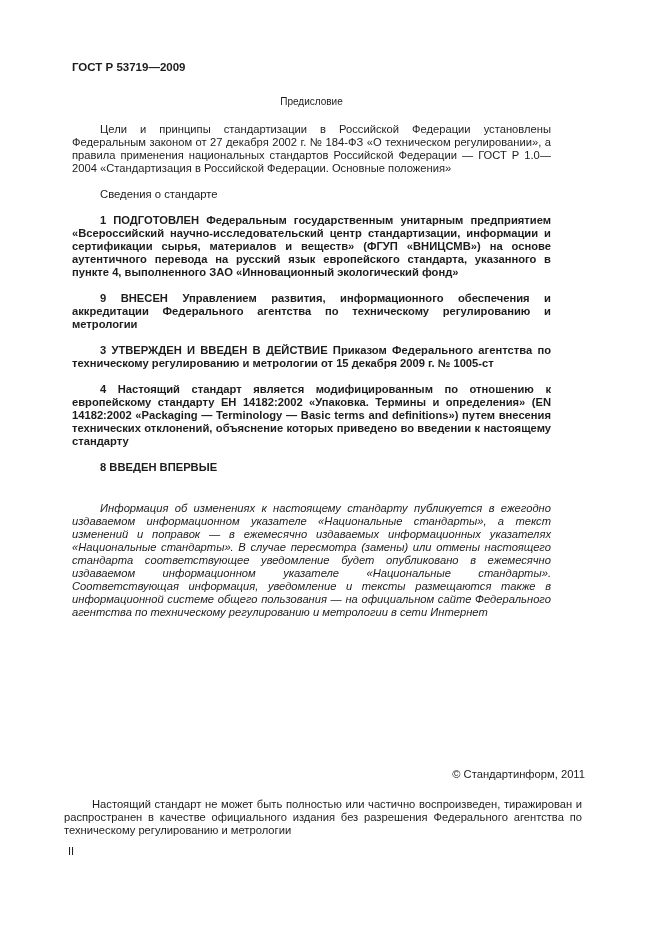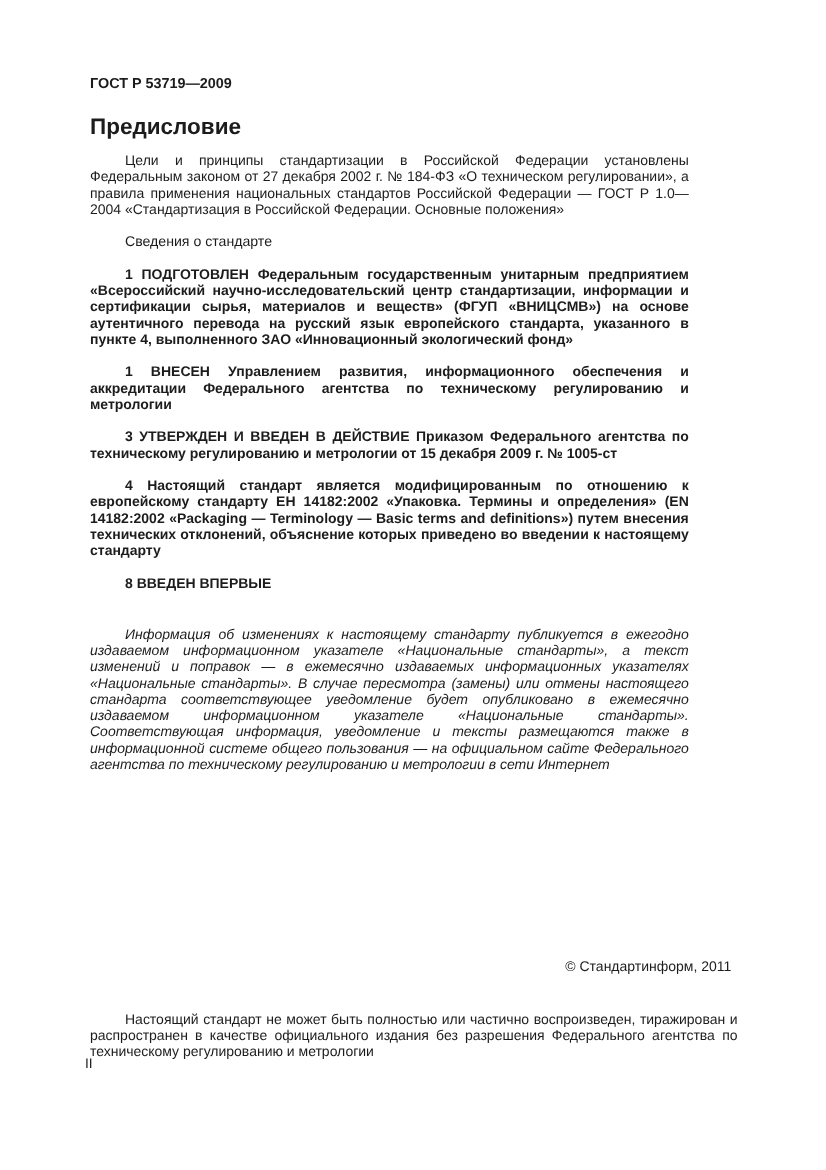--- a/index.html
+++ b/index.html
@@ -18,23 +18,23 @@
     box-sizing: border-box;
     padding: 60px 110px 0 72px;
     overflow: hidden;
   }
   .doc-code {
     font-size: 11.5px;
     font-weight: bold;
     line-height: 14px;
   }
   .title {
-    font-size: 18px;
-    font-weight: bold;
-    text-align: left;
+    font-size: 10px;
+    font-weight: normal;
+    text-align: center;
     margin: 20px 0 0 0;
     line-height: 15px;
   }
   .para {
     font-size: 11.2px;
     line-height: 13px;
     text-align: justify;
     text-indent: 28px;
     margin: 0;
   }
@@ -60,23 +60,22 @@
     position: absolute;
     top: 768px;
     right: 76px;
     font-size: 11.2px;
     line-height: 13px;
     text-align: right;
   }
   .footer-note {
     position: absolute;
     top: 798px;
-    left: 72px;
+    left: 64px;
     width: 518px;
-    margin-top: 12px;
   }
   .page-number {
     position: absolute;
     top: 845px;
     left: 68px;
     font-size: 11px;
     line-height: 13px;
   }
 </style>
 </head>
@@ -87,21 +86,21 @@
   <div class="doc-code">ГОСТ Р 53719—2009</div>
 
   <h1 class="title">Предисловие</h1>
 
   <p class="para intro">Цели и принципы стандартизации в Российской Федерации установлены Федеральным законом от 27 декабря 2002 г. № 184-ФЗ «О техническом регулировании», а правила применения национальных стандартов Российской Федерации — ГОСТ Р 1.0—2004 «Стандартизация в Российской Федерации. Основные положения»</p>
 
   <h2 class="section-heading">Сведения о стандарте</h2>
 
   <p class="para item">1  ПОДГОТОВЛЕН Федеральным государственным унитарным предприятием «Всероссийский научно-исследовательский центр стандартизации, информации и сертификации сырья, материалов и веществ» (ФГУП «ВНИЦСМВ») на основе аутентичного перевода на русский язык европейского стандарта, указанного в пункте 4, выполненного ЗАО «Инновационный экологический фонд»</p>
 
-  <p class="para item">1  ВНЕСЕН Управлением развития, информационного обеспечения и аккредитации Федерального агентства по техническому регулированию и метрологии</p>
+  <p class="para item">9  ВНЕСЕН Управлением развития, информационного обеспечения и аккредитации Федерального агентства по техническому регулированию и метрологии</p>
 
   <p class="para item">3  УТВЕРЖДЕН И ВВЕДЕН В ДЕЙСТВИЕ Приказом Федерального агентства по техническому регулированию и метрологии от 15 декабря 2009 г. № 1005-ст</p>
 
   <p class="para item">4  Настоящий стандарт является модифицированным по отношению к европейскому стандарту ЕН 14182:2002 «Упаковка. Термины и определения» (EN 14182:2002 «Packaging — Terminology — Basic terms and definitions») путем внесения технических отклонений, объяснение которых приведено во введении к настоящему стандарту</p>
 
   <p class="para item">8  ВВЕДЕН ВПЕРВЫЕ</p>
 
   <p class="para notice">Информация об изменениях к настоящему стандарту публикуется в ежегодно издаваемом информационном указателе «Национальные стандарты», а текст изменений и поправок — в ежемесячно издаваемых информационных указателях «Национальные стандарты». В случае пересмотра (замены) или отмены настоящего стандарта соответствующее уведомление будет опубликовано в ежемесячно издаваемом информационном указателе «Национальные стандарты». Соответствующая информация, уведомление и тексты размещаются также в информационной системе общего пользования — на официальном сайте Федерального агентства по техническому регулированию и метрологии в сети Интернет</p>
 
   <div class="copyright">© Стандартинформ, 2011</div>

